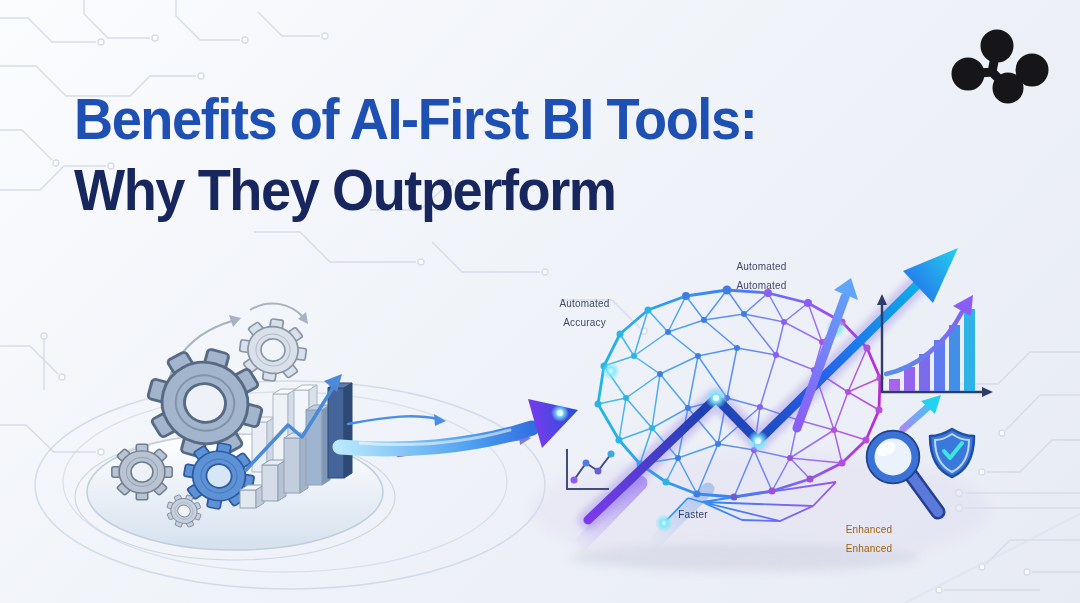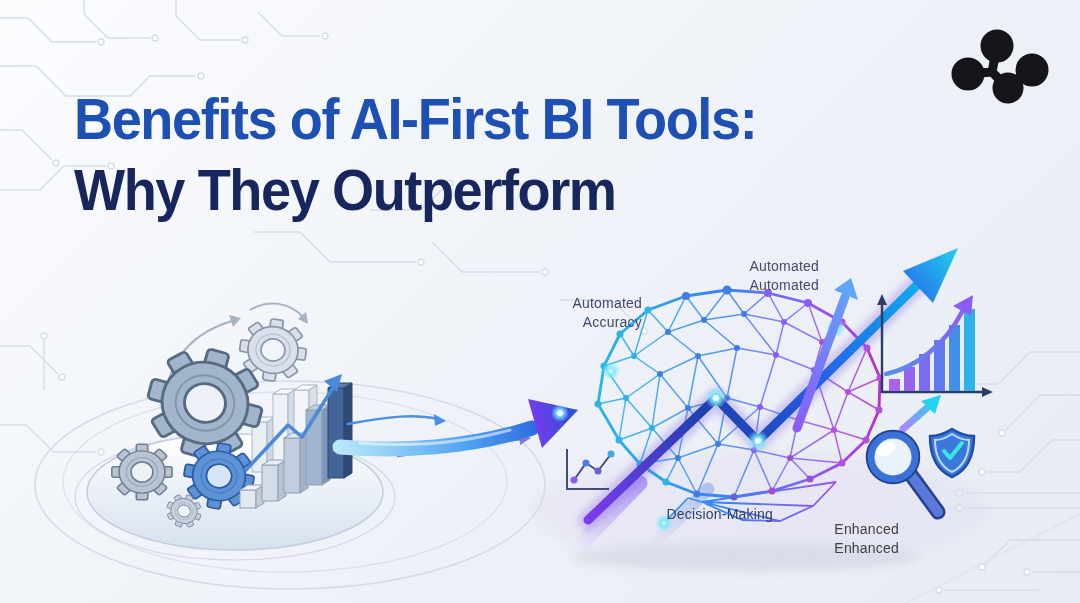--- a/index.html
+++ b/index.html
@@ -10,28 +10,28 @@
   }
   #scene{position:absolute;left:0;top:0;width:1080px;height:603px;}
   .title{
     position:absolute;left:74px;top:84px;
     font-weight:bold;font-size:57px;line-height:71px;letter-spacing:-1.5px;
     transform:scaleX(.95);transform-origin:left top;white-space:nowrap;
   }
   .title .t1{display:block;color:#1e4fb2;}
   .title .t2{display:block;color:#17265c;}
   .anno{
-    position:absolute;text-align:right;font-size:14px;font-weight:500;
+    position:absolute;text-align:center;font-size:10px;font-weight:500;
     line-height:19px;letter-spacing:.2px;
   }
   .anno span{display:block;}
   .anno-predictive{left:527px;top:294px;width:115px;color:#3d4a66;}
   .anno-automated{left:704px;top:257px;width:115px;color:#45486e;}
   .anno-faster{left:613px;top:505px;width:160px;color:#2f3e68;}
-  .anno-enhanced{left:779px;top:520px;width:120px;color:#404040;}
+  .anno-enhanced{left:809px;top:520px;width:120px;color:#a16207;}
 </style>
 </head>
 <body>
 
 <svg id="scene" viewBox="0 0 1080 603">
   <defs>
     <linearGradient id="brainGrad" x1="595" y1="400" x2="885" y2="400" gradientUnits="userSpaceOnUse">
       <stop offset="0" stop-color="#22b8e8"></stop>
         <stop offset=".45" stop-color="#3b82f6"></stop>
       <stop offset=".75" stop-color="#8b5cf6"></stop>
@@ -389,18 +389,18 @@
 
 <div class="anno anno-predictive">
   <span>Automated</span>
   <span>Accuracy</span>
 </div>
 <div class="anno anno-automated">
   <span>Automated</span>
   <span>Automated</span>
 </div>
 <div class="anno anno-faster">
-  <span>Decision-Making</span>
+  <span>Faster</span>
 </div>
 <div class="anno anno-enhanced">
   <span>Enhanced</span>
   <span>Enhanced</span>
 </div>
 
 </body></html>

